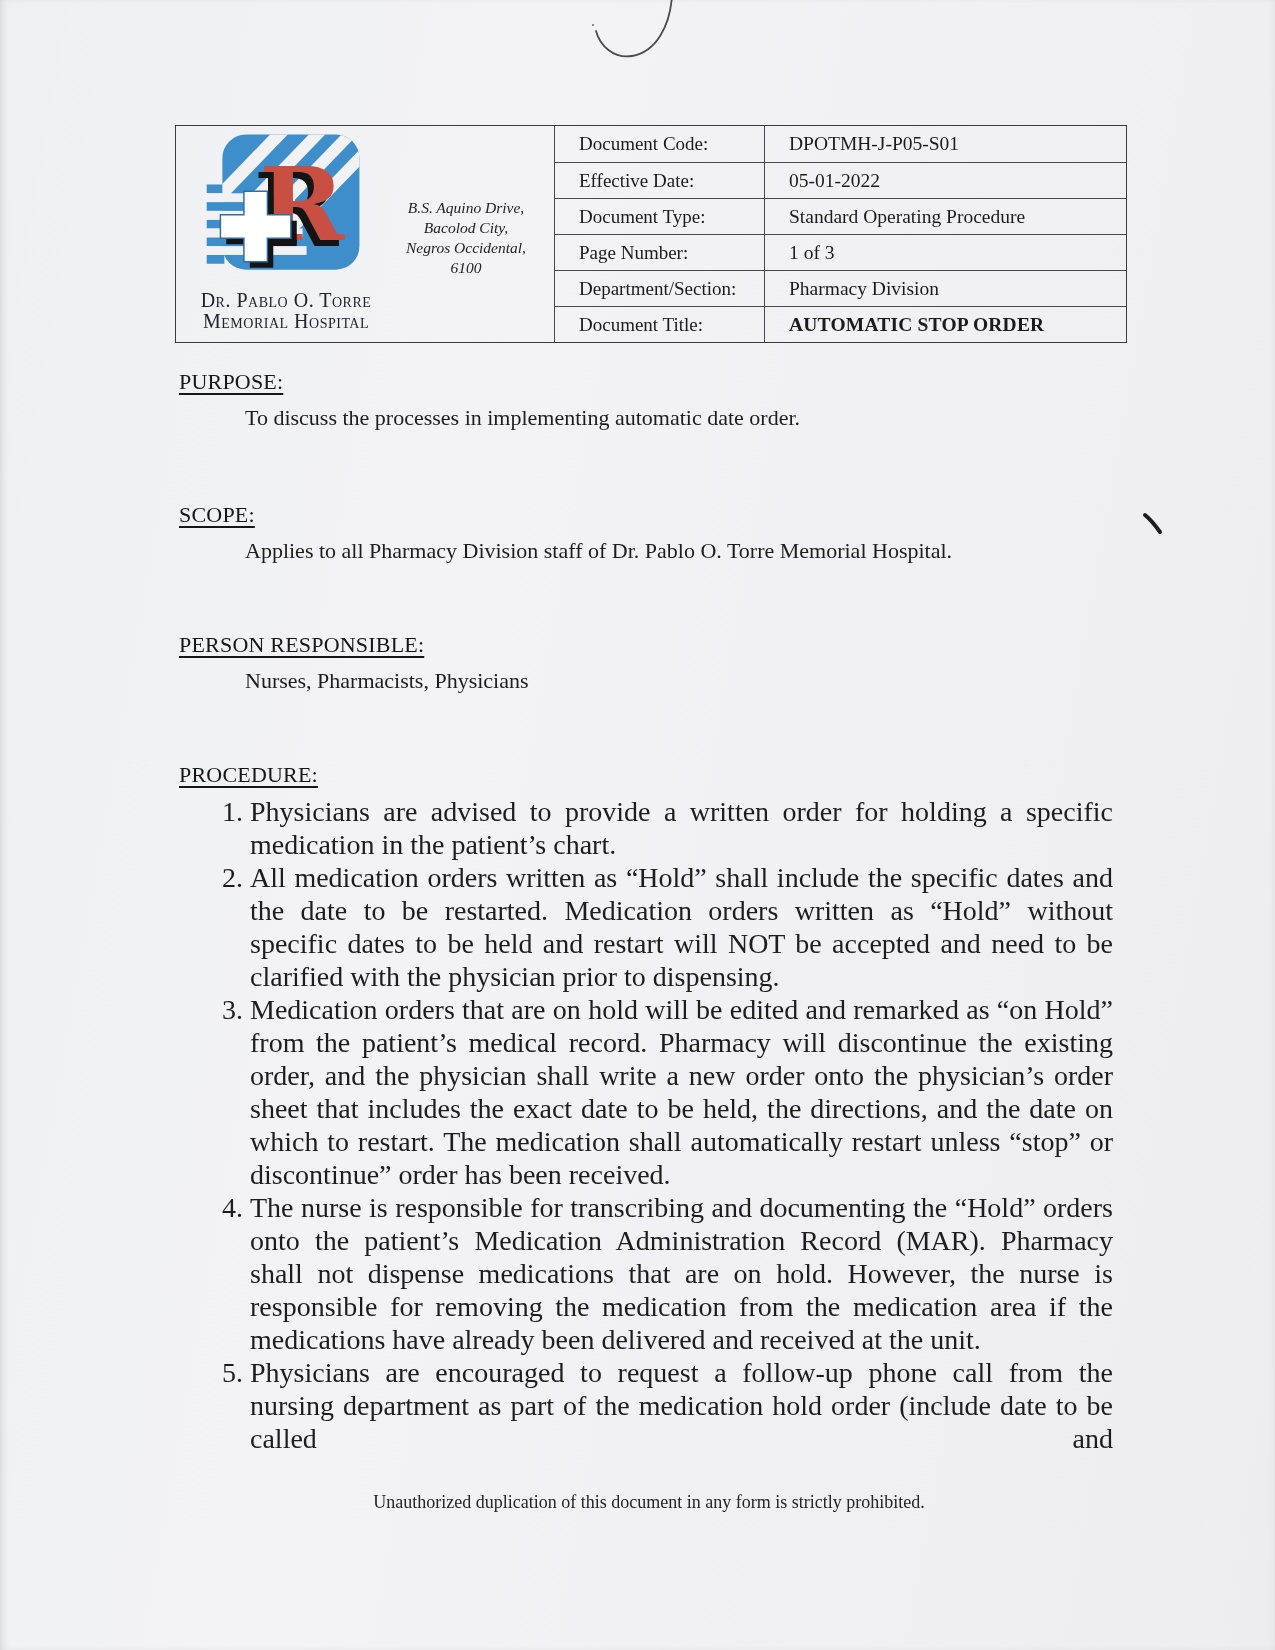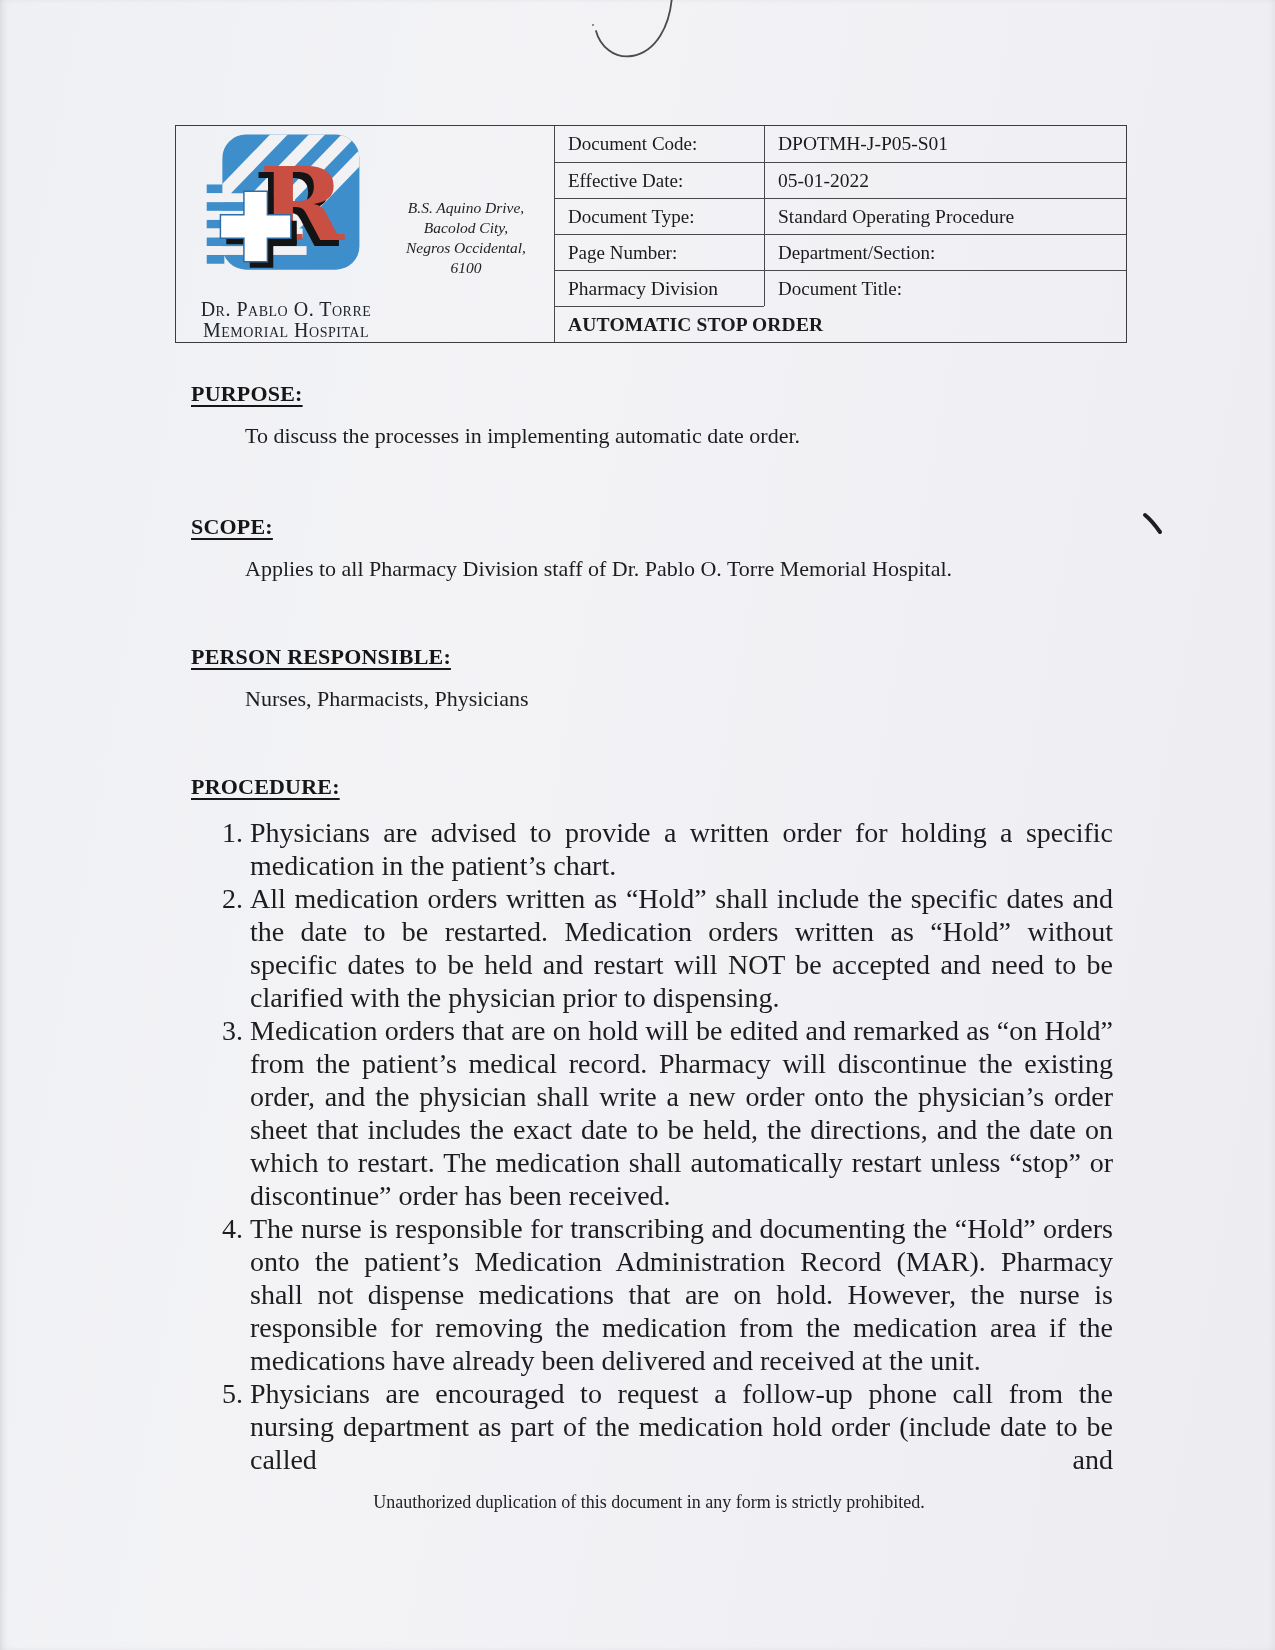--- a/index.html
+++ b/index.html
@@ -22,51 +22,51 @@
     grid-template-columns:378px 210px 362px;
     grid-template-rows:repeat(6,36px);
     border:1px solid #3c3c3e;
     background:transparent;
   }
   .doc-table .cell {
     border-top:1px solid #49494c;
     border-left:1px solid #49494c;
     display:flex; align-items:center;
     font-size:19px; color:#1b1b1d;
-    padding:0 0 0 13px;
+    padding:0 0 0 24px;
     box-sizing:border-box;
     white-space:nowrap;
   }
   .doc-table .cell.r0 { border-top:none; }
   .doc-table .logo-cell {
     grid-row:1 / span 6; grid-column:1;
     border-top:none; border-left:none;
     position:relative; padding:0;
   }
   .doc-table .value { font-size:19.5px; }
   .doc-table .value.bold { font-weight:bold; letter-spacing:.2px;text-align:right; }
 
   
   .logo-wrap { position:absolute; left:10px; top:6px; width:200px; text-align:center; }
   .logo-svg { display:block; margin:0 auto; }
   .hosp-name {
     font-variant:small-caps;
     font-size:20px; line-height:23px;
     color:#20242c; letter-spacing:.5px;
-    margin-top:18px;
+    margin-top:9px;
   }
   .addr {
     position:absolute; left:214px; top:72px; width:152px;
     text-align:center; font-size:15.5px; line-height:20px; color:#232325;font-style:italic;
   }
 
   
   .section { position:absolute; left:175px; width:950px; }
   .section h2 {
-    margin:16px; font-size:22px; font-weight:bold; color:#161618;
+    margin:4px; font-size:22px; font-weight:normal; color:#161618;
     text-decoration:underline; text-decoration-thickness:2px; text-underline-offset:4px;
     letter-spacing:.2px;
   }
   .section p.body {
     margin:10px 0 0 70px; font-size:22px; color:#1d1d1f;
   }
   .section ol {
     margin:7px 10px 0 0; padding:0 2px 0 75px;
     font-size:28px; line-height:33px; color:#1d1d1f;
   }
@@ -158,20 +158,21 @@
     <div class="cell r0">Document Code:</div>
     <div class="cell r0 value">DPOTMH-J-P05-S01</div>
 
     <div class="cell">Effective Date:</div>
     <div class="cell value">05-01-2022</div>
 
     <div class="cell">Document Type:</div>
     <div class="cell value">Standard Operating Procedure</div>
 
     <div class="cell">Page Number:</div>
+    <div class="cell value">1 of 3</div>
 
     <div class="cell">Department/Section:</div>
     <div class="cell value">Pharmacy Division</div>
 
     <div class="cell">Document Title:</div>
     <div class="cell value bold">AUTOMATIC STOP ORDER</div>
   </div>
 
   <div class="section" style="top:365px">
     <h2>PURPOSE:</h2>

